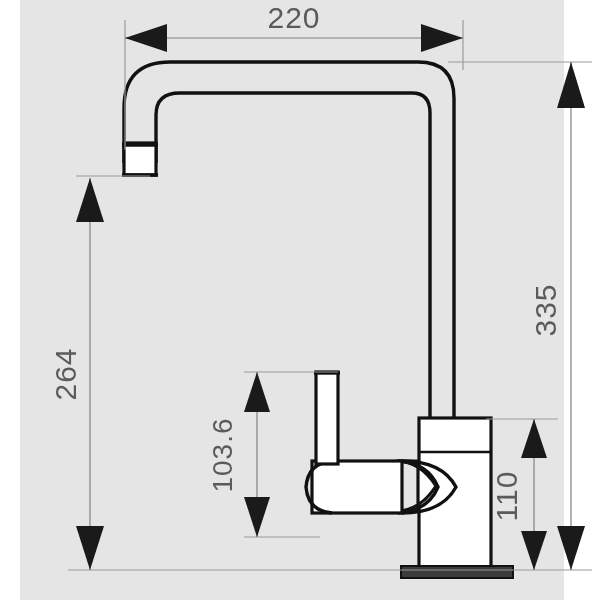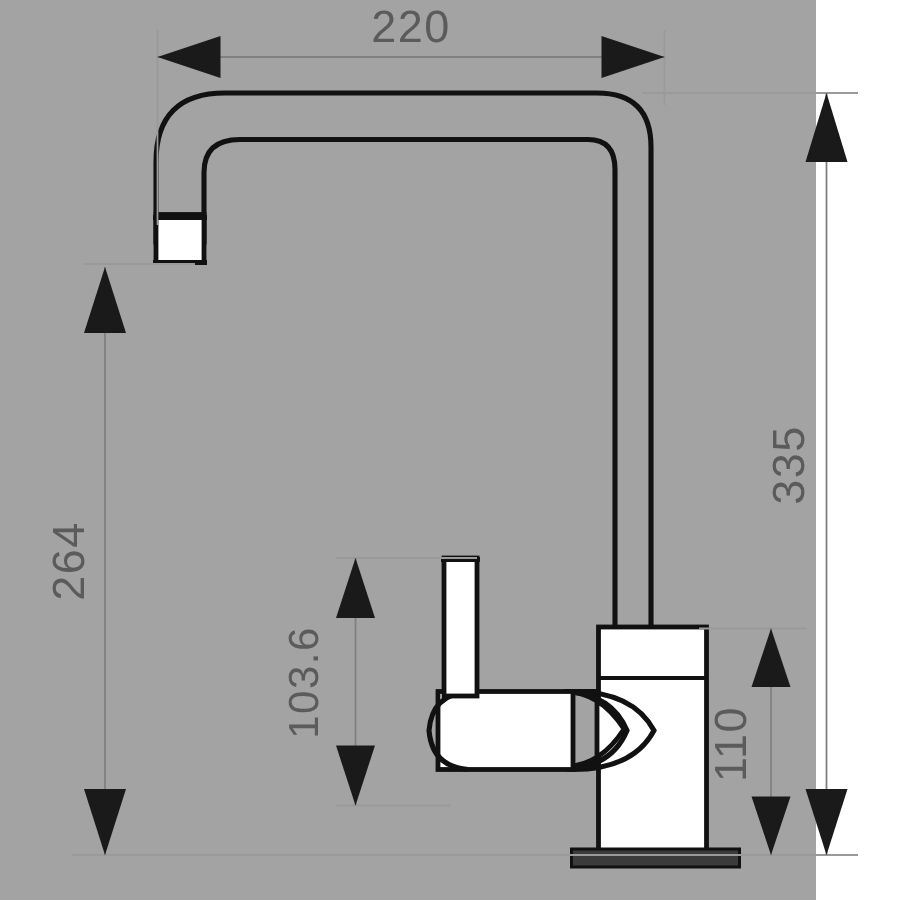--- a/index.html
+++ b/index.html
@@ -10,21 +10,22 @@
   body {
     width: 600px;
     height: 600px;
     font-family: "Liberation Sans", sans-serif;
     overflow: hidden;
   }
   #drawing-root {
     position: relative;
     width: 544px;
     height: 600px;
-    background: #a3a3a3;
+    background: #e5e5e5;
+    margin-left: 20px;
   }
   svg#faucet-drawing {
     display: block;
     width: 600px;
     height: 600px;
   }
   .dim-line {
     stroke: #808080;
     stroke-width: 1.2;
     fill: none;

